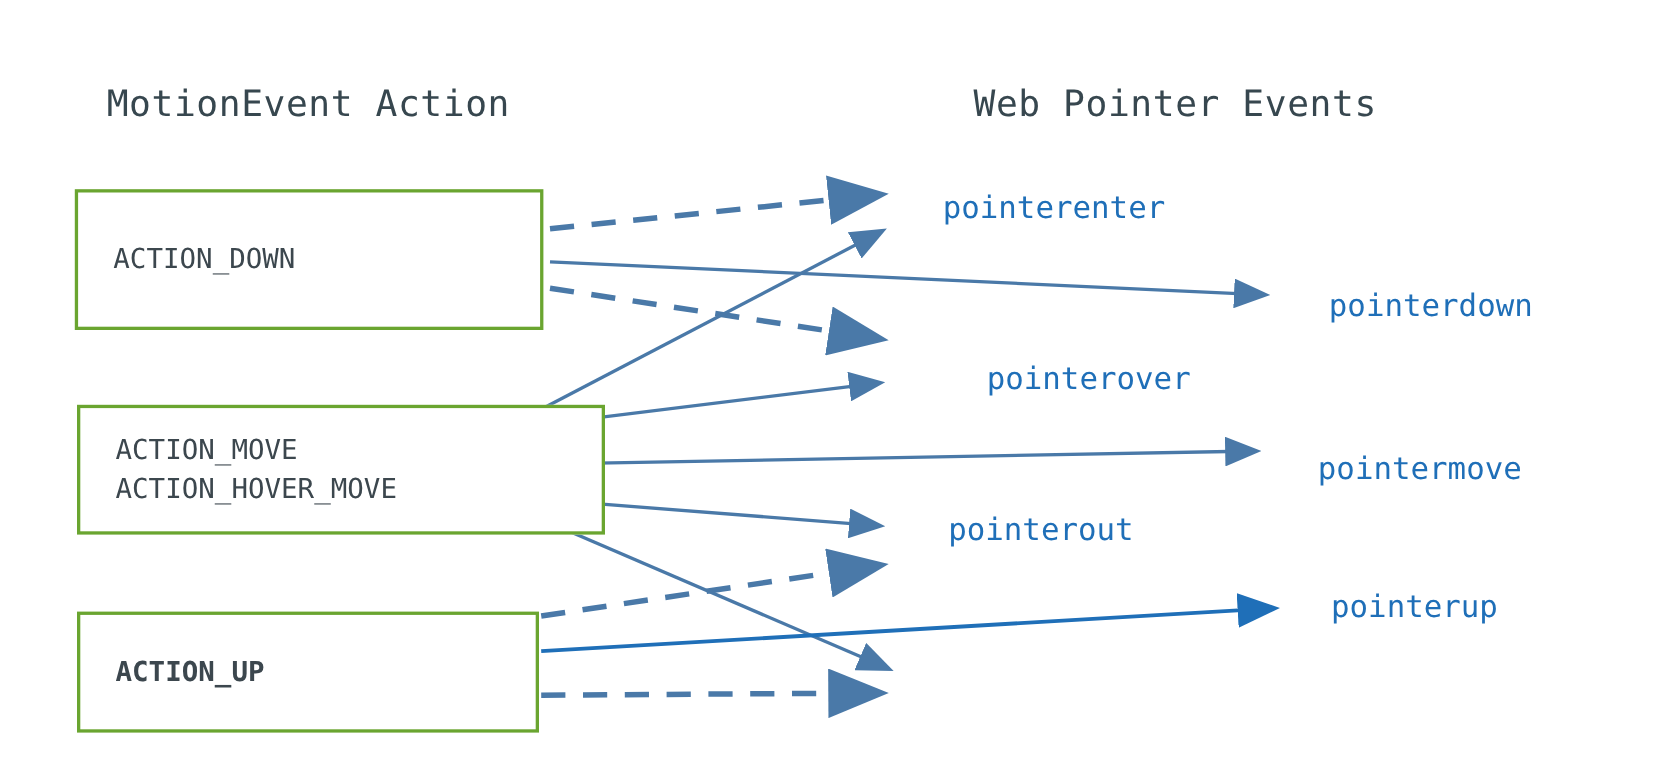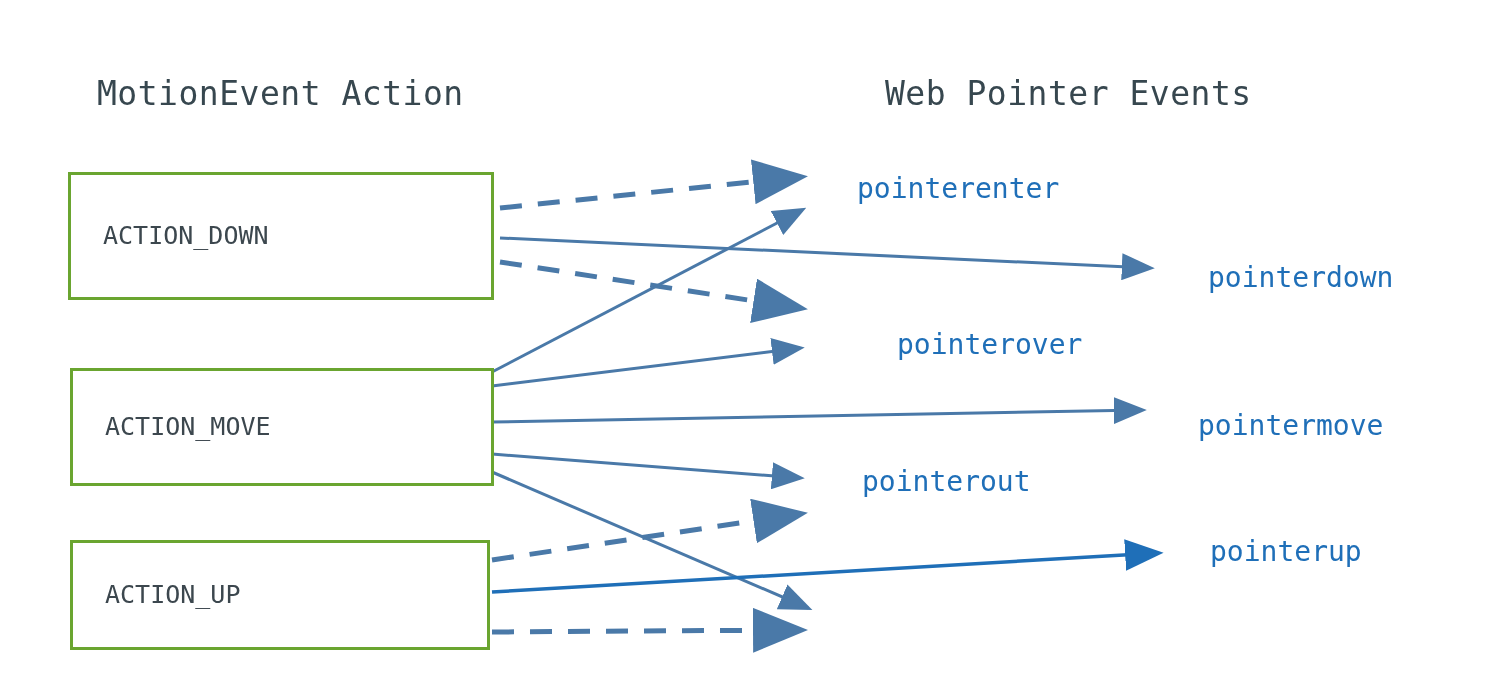--- a/index.html
+++ b/index.html
@@ -55,22 +55,22 @@
   }
   .action-box .line {
     color: #3c474e;
     font-size: 25px;
     line-height: 36px;
     white-space: nowrap;
     font-family: "DejaVu Sans Mono", "Liberation Mono", monospace;
   }
 
   #box-down  { left: 68px; top: 172px; width: 426px; height: 128px; }
-  #box-move  { left: 70px; top: 368px; width: 424px; height: 118px; }
-  #box-up    { left: 70px; top: 540px; width: 420px; height: 110px; }
+  #box-move  { left: 70px; top: 368px; width: 480px; height: 118px; }
+  #box-up    { left: 70px; top: 556px; width: 420px; height: 110px; font-weight: bold; }
 
   .evt-label {
     position: absolute;
     color: #1f6fb8;
     font-size: 28px;
     white-space: nowrap;
     font-family: "DejaVu Sans Mono", "Liberation Mono", monospace;
   }
   #lbl-pointerenter { left: 857px;  top: 172px; }
   #lbl-pointerdown  { left: 1208px; top: 250px; margin-top: 11px; }
@@ -121,20 +121,21 @@
   <div class="col-title" id="title-left">MotionEvent Action</div>
 
   <div class="col-title" id="title-right">Web Pointer Events</div>
 
   <div class="action-box" id="box-down">
     <div class="line">ACTION_DOWN</div>
   </div>
 
   <div class="action-box" id="box-move">
     <div class="line">ACTION_MOVE</div>
+    <div class="line">ACTION_HOVER_MOVE</div>
   </div>
 
   <div class="action-box" id="box-up">
     <div class="line">ACTION_UP</div>
   </div>
 
   <div class="evt-label" id="lbl-pointerenter">pointerenter</div>
 
   <div class="evt-label" id="lbl-pointerdown">pointerdown</div>
 

